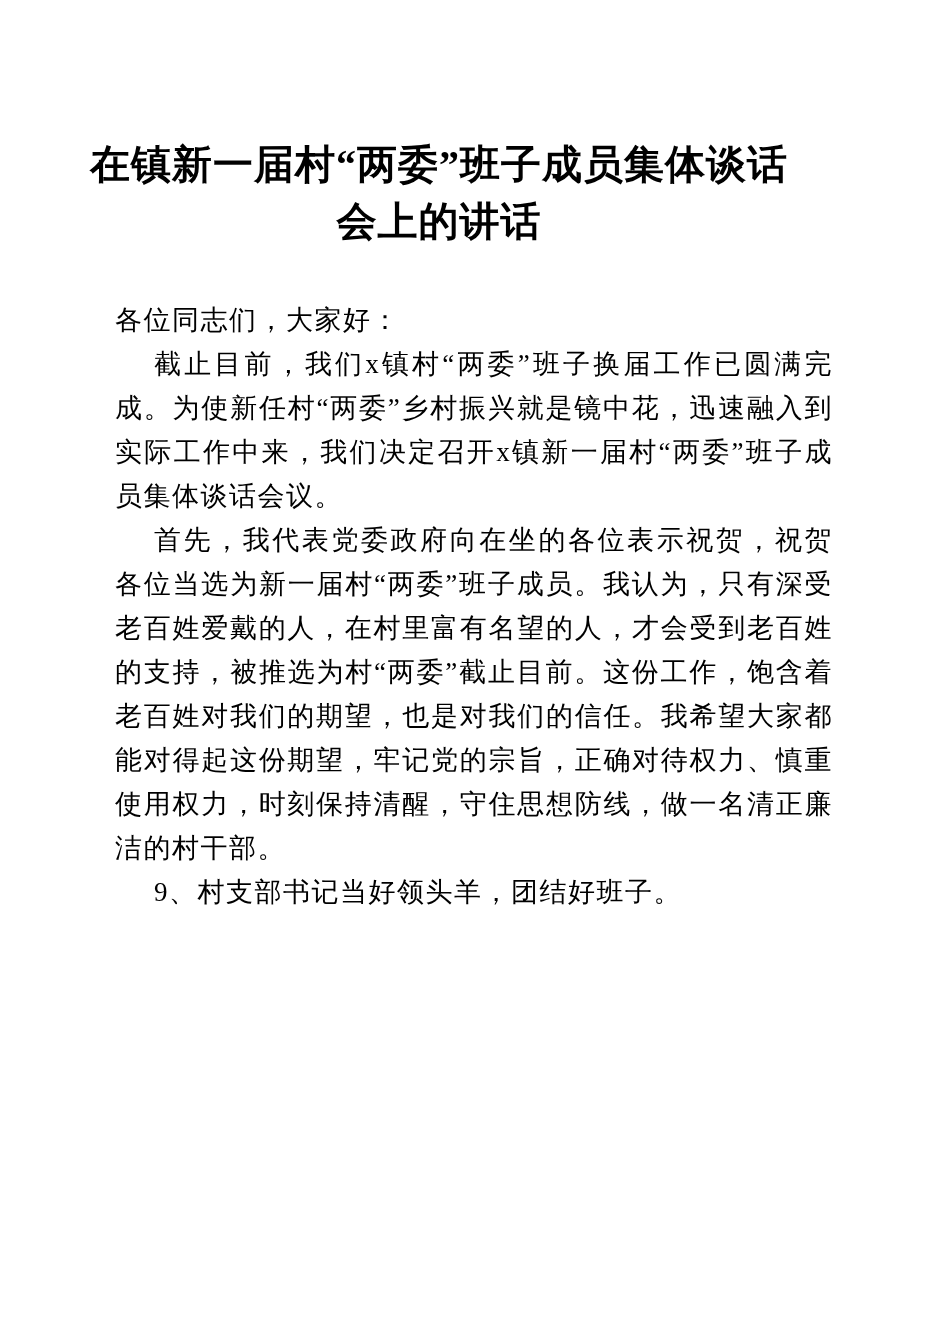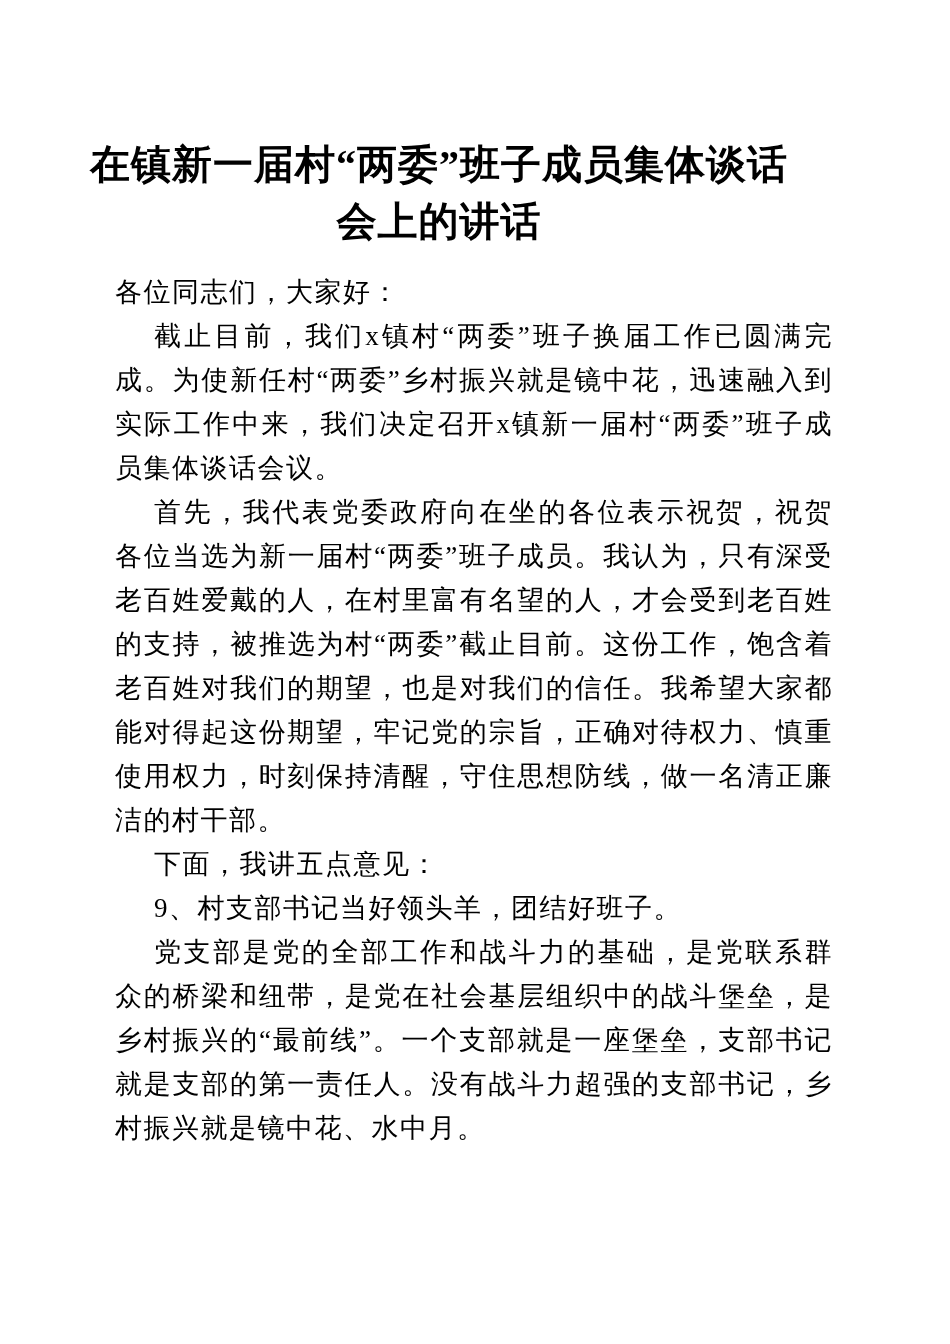--- a/index.html
+++ b/index.html
@@ -28,21 +28,21 @@
     text-align: center;
     font-size: 40px;
     font-weight: bold;
     line-height: 57px;
     letter-spacing: 1px;
     color: #000000;
   }
   .doc-body {
     box-sizing: border-box;
     width: 718px;
-    margin: 20px 117px 0 115px;
+    margin: 48px 117px 0 115px;
     font-size: 27px;
     line-height: 44px;
     letter-spacing: 1.5px;
     text-align: justify;
     text-justify: inter-ideograph;
     color: #000000;
   }
   .para {
     margin: 0;
     padding: 0;
@@ -54,17 +54,15 @@
 </head>
 <body>
 
 <div class="page">
   <h1 class="doc-title">在镇新一届村“两委”班子成员集体谈话会上的讲话</h1>
 
   <div class="doc-body">
     <p class="para">各位同志们，大家好：</p>
     <p class="para indent">截止目前，我们x镇村“两委”班子换届工作已圆满完成。为使新任村“两委”乡村振兴就是镜中花，迅速融入到实际工作中来，我们决定召开x镇新一届村“两委”班子成员集体谈话会议。</p>
     <p class="para indent">首先，我代表党委政府向在坐的各位表示祝贺，祝贺各位当选为新一届村“两委”班子成员。我认为，只有深受老百姓爱戴的人，在村里富有名望的人，才会受到老百姓的支持，被推选为村“两委”截止目前。这份工作，饱含着老百姓对我们的期望，也是对我们的信任。我希望大家都能对得起这份期望，牢记党的宗旨，正确对待权力、慎重使用权力，时刻保持清醒，守住思想防线，做一名清正廉洁的村干部。</p>
-    <p class="para indent">下面，我讲五点意见：</p>
     <p class="para indent">9、村支部书记当好领头羊，团结好班子。</p>
-    <p class="para indent">党支部是党的全部工作和战斗力的基础，是党联系群众的桥梁和纽带，是党在社会基层组织中的战斗堡垒，是乡村振兴的“最前线”。一个支部就是一座堡垒，支部书记就是支部的第一责任人。没有战斗力超强的支部书记，乡村振兴就是镜中花、水中月。</p>
   </div>
 </div>
 
 </body></html>

